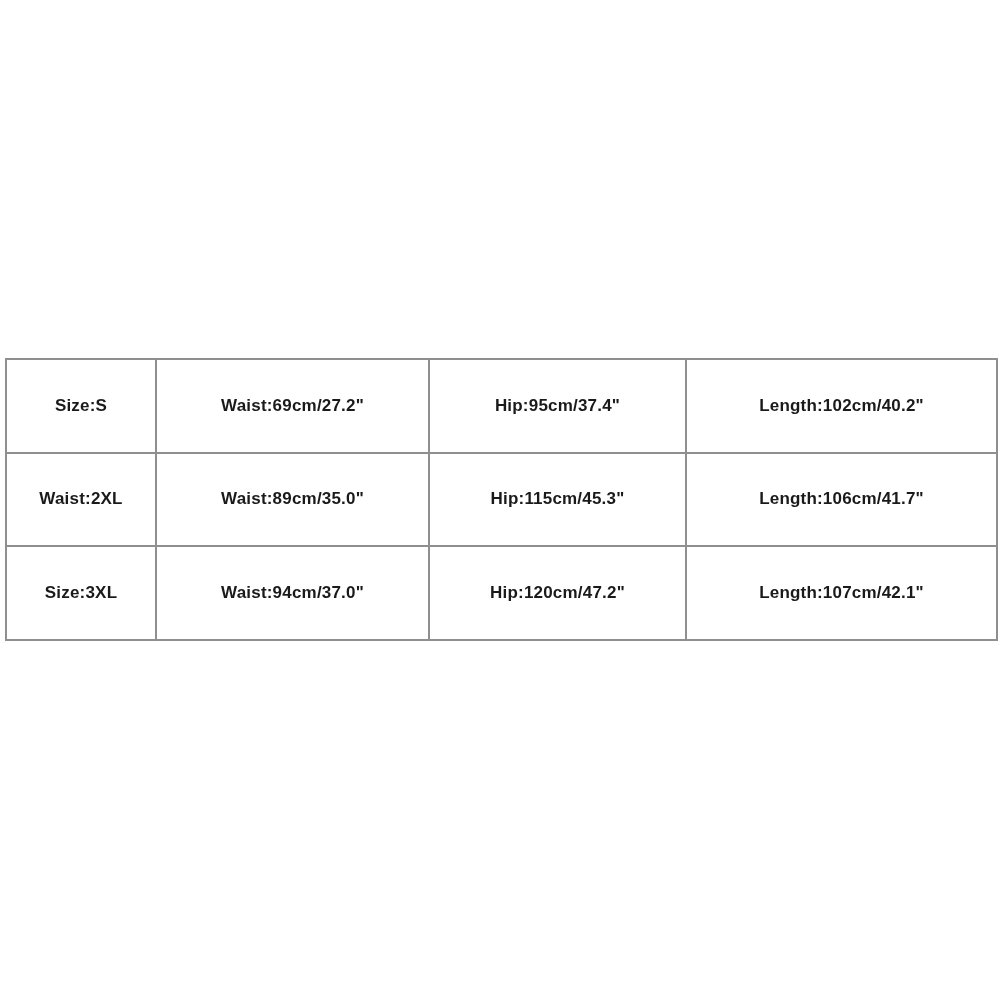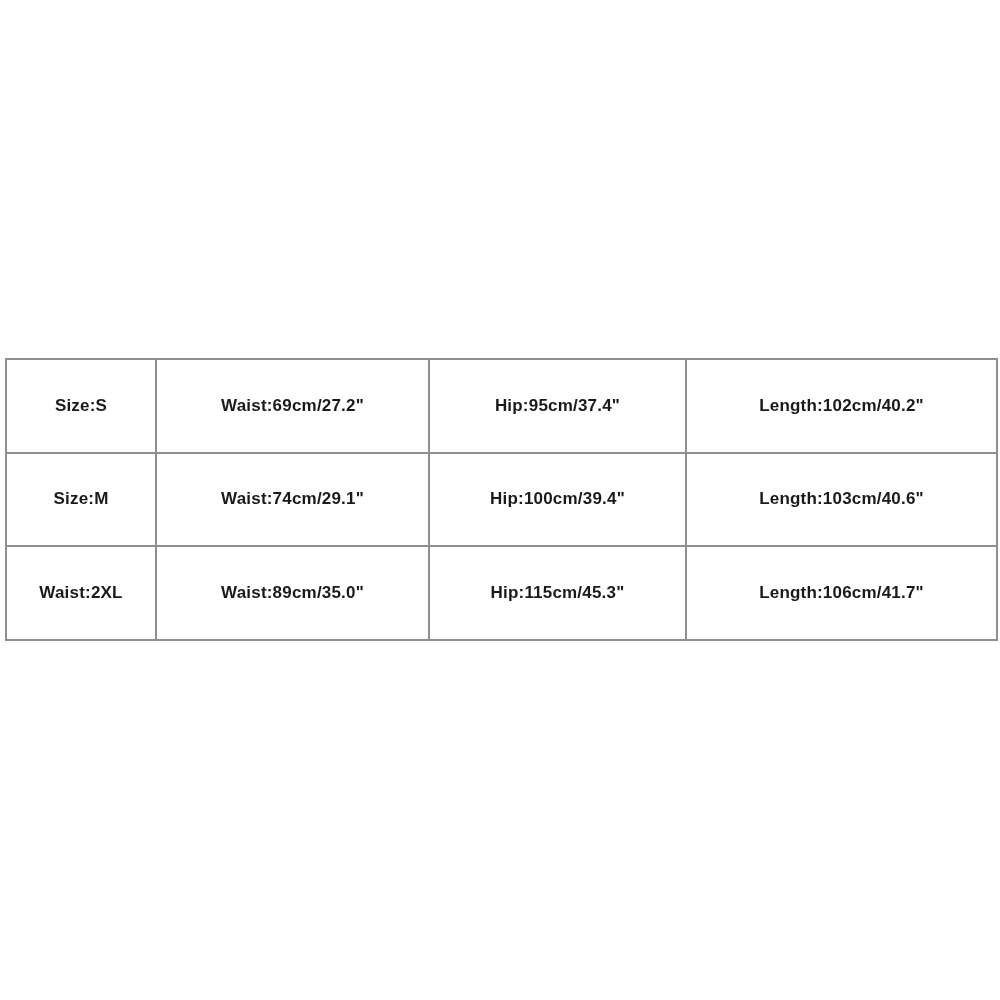--- a/index.html
+++ b/index.html
@@ -56,26 +56,26 @@
       <col class="col-length">
     </colgroup>
     <tbody>
       <tr>
         <td>Size:S</td>
         <td>Waist:69cm/27.2"</td>
         <td>Hip:95cm/37.4"</td>
         <td>Length:102cm/40.2"</td>
       </tr>
       <tr>
-        <td>Size:M</td>
-        <td>Waist:74cm/29.1"</td>
-        <td>Hip:100cm/39.4"</td>
-        <td>Length:103cm/40.6"</td>
-      </tr>
-      <tr>
         <td>Waist:2XL</td>
         <td>Waist:89cm/35.0"</td>
         <td>Hip:115cm/45.3"</td>
         <td>Length:106cm/41.7"</td>
+      </tr>
+      <tr>
+        <td>Size:3XL</td>
+        <td>Waist:94cm/37.0"</td>
+        <td>Hip:120cm/47.2"</td>
+        <td>Length:107cm/42.1"</td>
       </tr>
     </tbody>
   </table>
 </div>
 
 </body></html>

